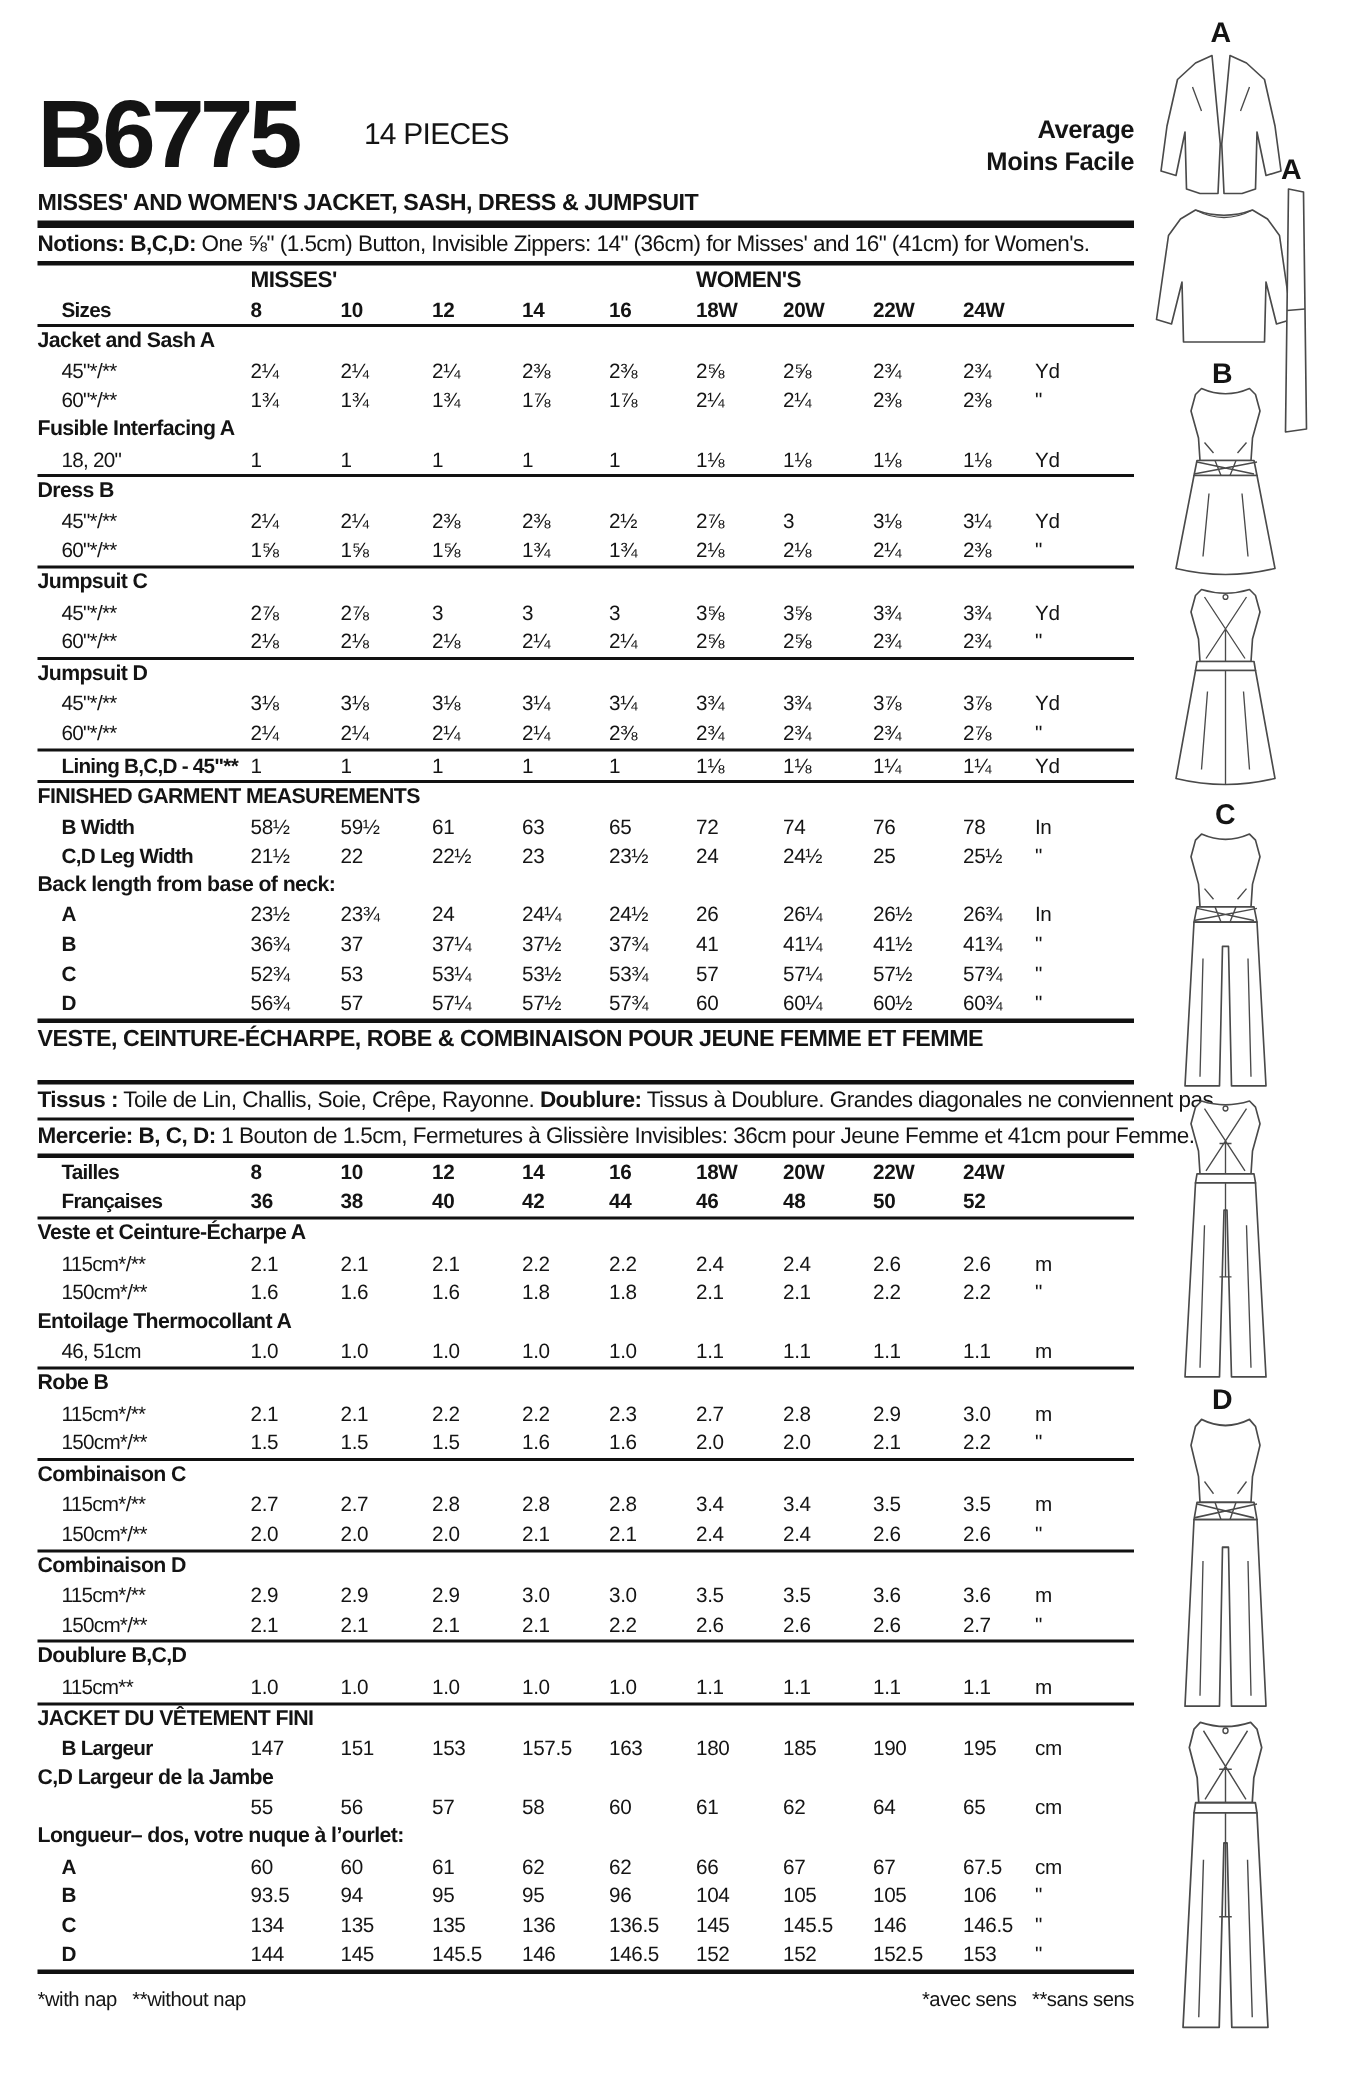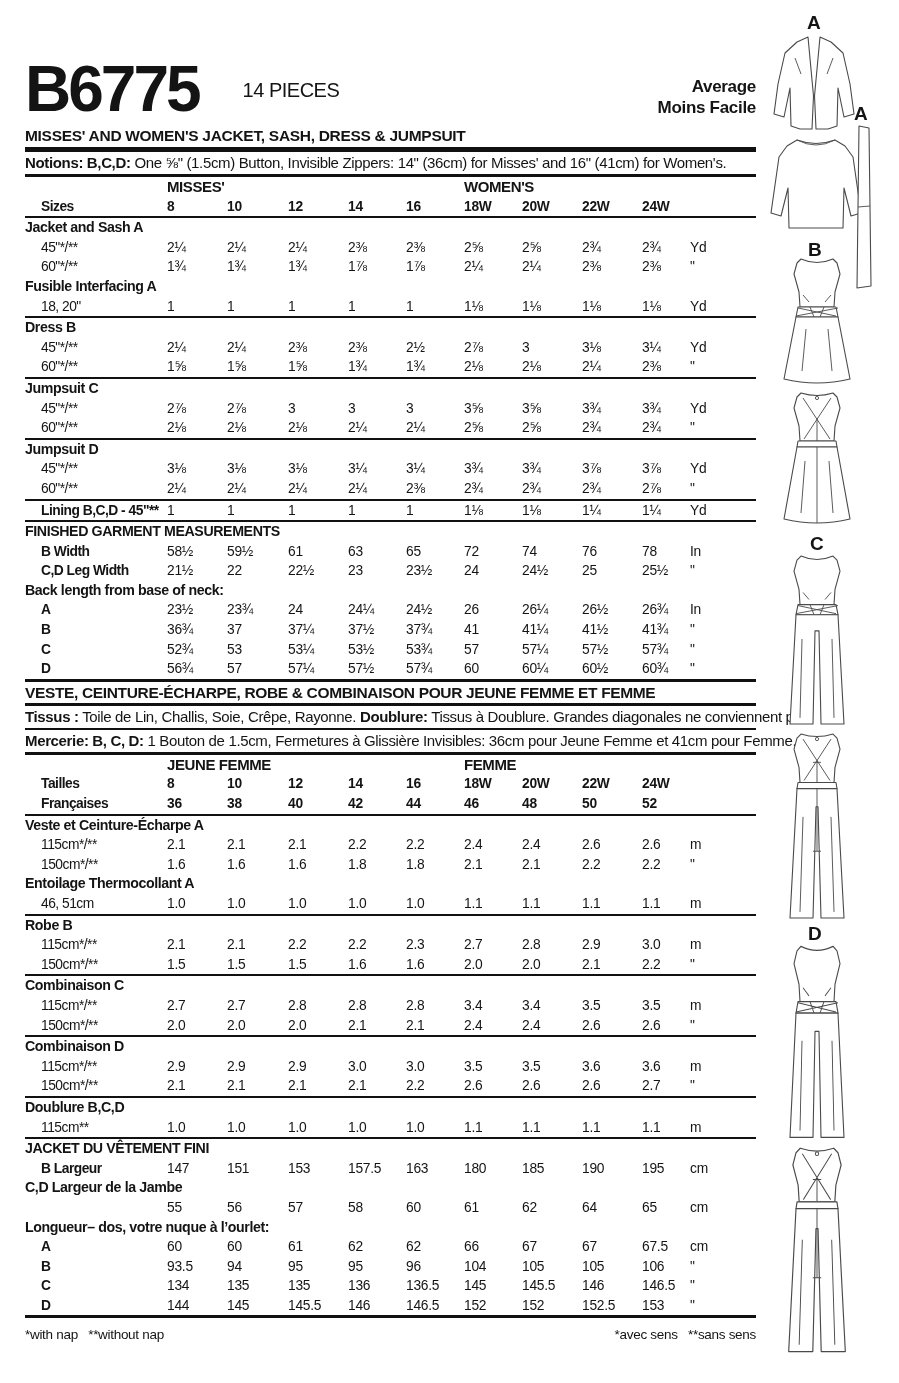--- a/index.html
+++ b/index.html
@@ -22,21 +22,21 @@
   .trow{
     display:grid;
     grid-template-columns:142px 60px 61px 60px 58px 58px 58px 60px 60px 48px 66px;
     height:19.6px;line-height:19.6px;font-size:13.8px;letter-spacing:-0.25px;
   }
   .trow.rl{border-top:2px solid #111;}
   .trow .lbl{white-space:nowrap;letter-spacing:-0.5px;overflow:visible;margin-left:16px;}
   .trow .val,.trow .unit{white-space:nowrap;}
   .trow.sec .slabel{font-weight:bold;font-size:14.2px;white-space:nowrap;letter-spacing:-0.4px;}
   .trow .gleft,.trow .gright{font-weight:bold;font-size:15px;letter-spacing:-0.4px;}
-  .sectiontitle{font-size:15.5px;font-weight:bold;height:21px;line-height:21px;letter-spacing:-0.35px;white-space:nowrap;}
+  .sectiontitle{font-size:15.5px;font-weight:bold;height:38px;line-height:21px;letter-spacing:-0.35px;white-space:nowrap;}
   .footrow{display:flex;justify-content:space-between;font-size:13.5px;margin-top:9px;letter-spacing:-0.3px;gap:20px;}
   
   .rail{position:absolute;left:750px;top:0;width:149px;height:1383px;}
   .fig{position:absolute;}
   .figlabel{position:absolute;font-weight:bold;font-size:19px;letter-spacing:0;}
   .g{fill:#fff;stroke:#4a4a4a;stroke-width:1.1;stroke-linejoin:round;}
   .ln{fill:none;stroke:#4a4a4a;stroke-width:0.9;}
 </style>
 </head>
 <body>
@@ -310,24 +310,20 @@
   <div class="rule3"></div>
   <div class="sectiontitle">VESTE, CEINTURE-ÉCHARPE, ROBE &amp; COMBINAISON POUR JEUNE FEMME ET FEMME</div>
   <div class="rule3"></div>
   <div class="noteline"><span class="b">Tissus :</span><span class=""> Toile de Lin, Challis, Soie, Crêpe, Rayonne. </span><span class="b">Doublure:</span><span class=""> Tissus à Doublure. Grandes diagonales ne conviennent pas.</span></div>
   <div class="rule"></div>
   <div class="noteline"><span class="b">Mercerie: B, C, D:</span><span class=""> 1 Bouton de 1.5cm, Fermetures à Glissière Invisibles: 36cm pour Jeune Femme et 41cm pour Femme.</span></div>
   <div class="rule3"></div>
 
   <div class="tbl">
       <div class="trow">
-        <span class="gleft" style="grid-column: 2 / 7;">JEUNE FEMME</span>
-        <span class="gright" style="grid-column: 7 / 12;">FEMME</span>
-      </div>
-      <div class="trow">
         <span class="lbl b">Tailles</span>
         <span class="val b">8</span>
         <span class="val b">10</span>
         <span class="val b">12</span>
         <span class="val b">14</span>
         <span class="val b">16</span>
         <span class="val b">18W</span>
         <span class="val b">20W</span>
         <span class="val b">22W</span>
         <span class="val b">24W</span>

